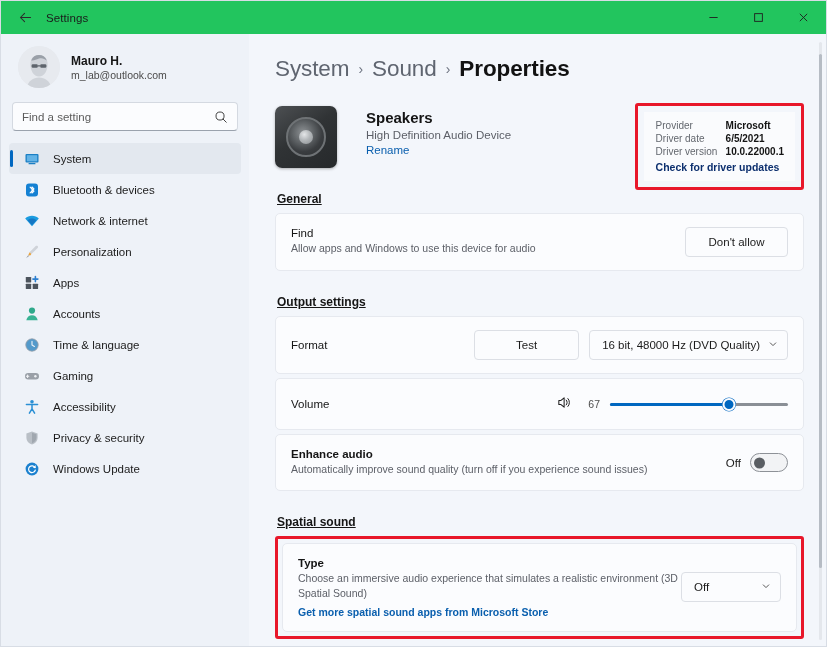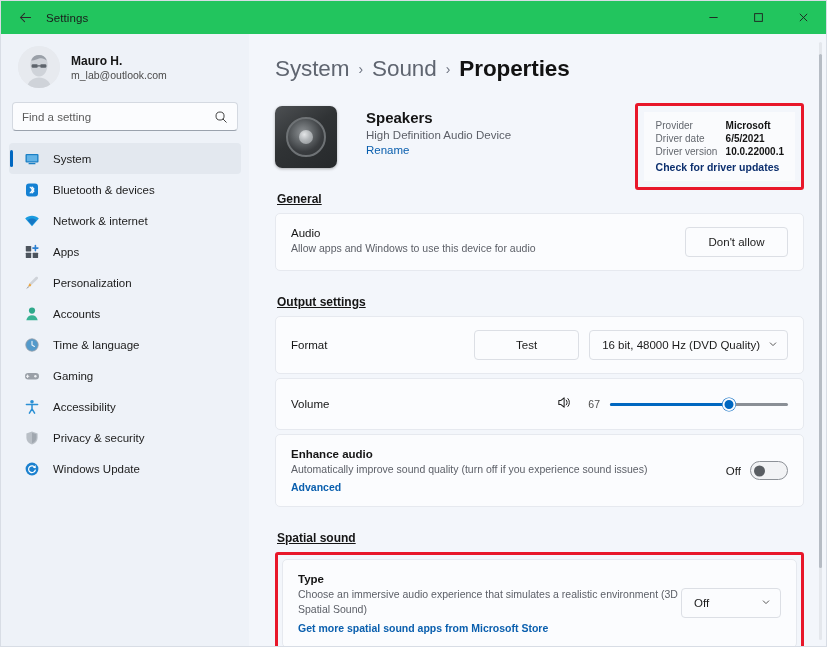--- a/index.html
+++ b/index.html
@@ -363,38 +363,38 @@
               <path d="M1.2 5.4C3 3.7 5.4 2.8 8 2.8s5 .9 6.8 2.6L8 13.2z" fill="#1b9ce0"></path>
               <path d="M3.6 7.2C4.9 6.1 6.4 5.5 8 5.5s3.1.6 4.4 1.7L8 12.3z" fill="#1577c4"></path>
             </svg>
           </span>
           <span>Network &amp; internet</span>
         </div>
 
         <div class="navitem">
           <span class="navicon">
             <svg width="16" height="16" viewBox="0 0 16 16">
+              <path d="M13.6 2.1c.6.6.6 1.3.1 1.8L7.4 10 5.6 8.2l6.1-6.2c.6-.5 1.3-.5 1.9.1z" fill="#cfd3d9"></path>
+              <path d="M5.6 8.2 7.4 10l-1.2 1.5-2-.3z" fill="#e8a33d"></path>
+              <path d="M4.2 11.2 2 14.2l3.1-2.1z" fill="#8f9399"></path>
+            </svg>
+          </span>
+          <span>Personalization</span>
+        </div>
+
+        <div class="navitem">
+          <span class="navicon">
+            <svg width="16" height="16" viewBox="0 0 16 16">
               <rect x="1.8" y="2" width="5.4" height="5.4" rx=".6" fill="#4c545d"></rect>
               <rect x="1.8" y="8.7" width="5.4" height="5.4" rx=".6" fill="#4c545d"></rect>
               <rect x="8.7" y="8.7" width="5.4" height="5.4" rx=".6" fill="#4c545d"></rect>
               <path d="M11.4 1.6v5M8.9 4.1h5" stroke="#2b7fd0" stroke-width="1.6" stroke-linecap="round"></path>
             </svg>
           </span>
           <span>Apps</span>
-        </div>
-
-        <div class="navitem">
-          <span class="navicon">
-            <svg width="16" height="16" viewBox="0 0 16 16">
-              <path d="M13.6 2.1c.6.6.6 1.3.1 1.8L7.4 10 5.6 8.2l6.1-6.2c.6-.5 1.3-.5 1.9.1z" fill="#cfd3d9"></path>
-              <path d="M5.6 8.2 7.4 10l-1.2 1.5-2-.3z" fill="#e8a33d"></path>
-              <path d="M4.2 11.2 2 14.2l3.1-2.1z" fill="#8f9399"></path>
-            </svg>
-          </span>
-          <span>Personalization</span>
         </div>
 
         <div class="navitem">
           <span class="navicon">
             <svg width="16" height="16" viewBox="0 0 16 16">
               <circle cx="8" cy="4.6" r="3.1" fill="#2fa98b"></circle>
               <path d="M2.3 14.2c.5-3.1 2.9-5 5.7-5s5.2 1.9 5.7 5z" fill="#38b394"></path>
             </svg>
           </span>
           <span>Accounts</span>
@@ -494,21 +494,21 @@
               <span class="drv-v">10.0.22000.1</span>
             </div>
             <div class="drv-link">Check for driver updates</div>
           </div>
         </div>
       </div>
 
       <div class="sec-head">General</div>
       <div class="card">
         <div class="card-main">
-          <div class="card-title">Audio</div>
+          <div class="card-title">Find</div>
           <div class="card-sub">Allow apps and Windows to use this device for audio</div>
         </div>
         <div class="btn wide">Don't allow</div>
       </div>
 
       <div class="sec-head">Output settings</div>
 
       <div class="card">
         <div class="card-main">
           <div class="card-title">Format</div>
@@ -541,21 +541,20 @@
             <div class="fill" id="vol-fill" style="width: 67%;"></div>
             <div class="thumb" id="vol-thumb" style="left: 67%;"></div>
           </div>
         </div>
       </div>
 
       <div class="card">
         <div class="card-main">
           <div class="card-title b">Enhance audio</div>
           <div class="card-sub">Automatically improve sound quality (turn off if you experience sound issues)</div>
-          <div class="card-link">Advanced</div>
         </div>
         <div class="toggle-wrap">
           <span class="toggle-label">Off</span>
           <div class="toggle">
             <div class="knob"></div>
           </div>
         </div>
       </div>
 
       <div class="sec-head">Spatial sound</div>

